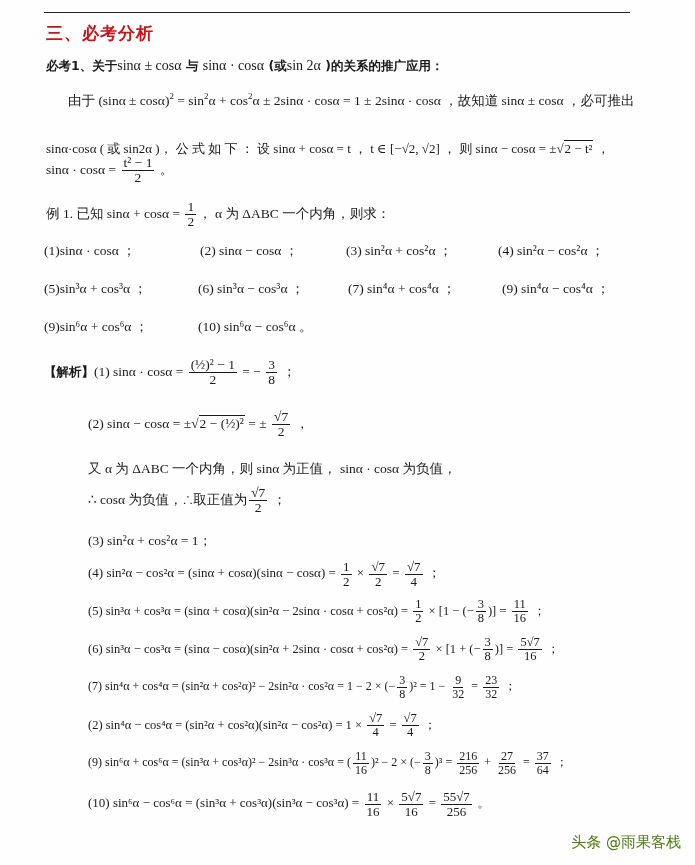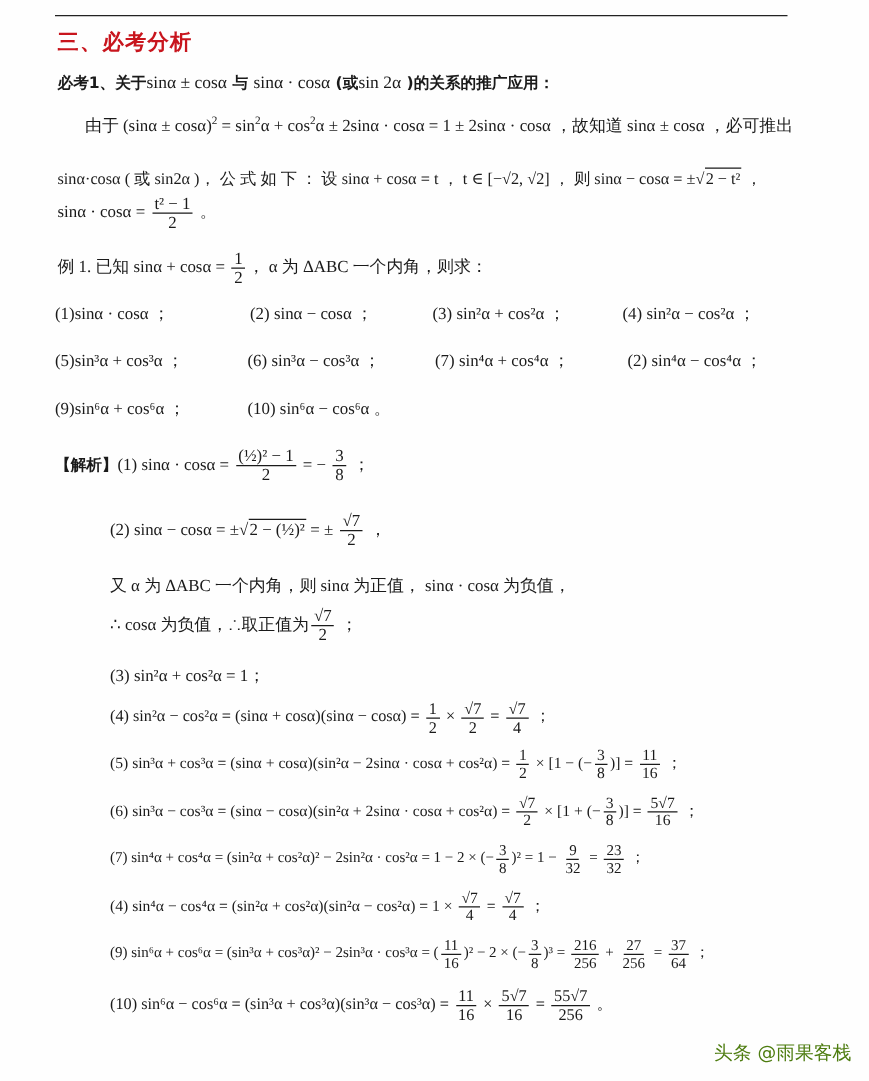--- a/index.html
+++ b/index.html
@@ -32,21 +32,21 @@
 
   <div class="abs title">三、必考分析</div>
 
   <div class="abs subhead">
     <b>必考1、关于</b><span class="m">sinα ± cosα</span><b> 与 </b><span class="m">sinα · cosα</span><b> (或</b><span class="m">sin 2α</span><b> )的关系的推广应用：</b>
   </div>
 
   <div class="abs line" style="left:68px; top:92px;">
     <span>由于 (sinα ± cosα)</span><sup>2</sup><span> = sin</span><sup>2</sup><span>α + cos</span><sup>2</sup><span>α ± 2sinα · cosα = 1 ± 2sinα · cosα ，故知道 sinα ± cosα ，必可推出</span>
   </div>
-  <div class="abs line" style="left:46px; top:134px; font-size:13px;">
+  <div class="abs line" style="left:46px; top:140px; font-size:13px;">
     <span>sinα·cosα ( 或 sin2α )， 公 式 如 下 ： 设 sinα + cosα = t ， t ∈ [−√2, √2] ， 则 sinα − cosα = ±</span><span class="sqrt">√<span class="rad">2 − t²</span></span><span> ，</span>
   </div>
   <div class="abs line" style="left:46px; top:156px;">
     <span>sinα · cosα = </span><span class="frac">
         <span class="num">t² − 1</span>
         <span class="den">2</span>
       </span><span> 。</span>
   </div>
 
   <div class="abs line" style="left:46px; top:200px;">
@@ -57,21 +57,21 @@
   </div>
 
   <div class="abs line" style="left:44px; top:242px;">(1)sinα · cosα ；</div>
   <div class="abs line" style="left:200px; top:242px;">(2) sinα − cosα ；</div>
   <div class="abs line" style="left:346px; top:242px;">(3) sin²α + cos²α ；</div>
   <div class="abs line" style="left:498px; top:242px;">(4) sin²α − cos²α ；</div>
 
   <div class="abs line" style="left:44px; top:280px;">(5)sin³α + cos³α ；</div>
   <div class="abs line" style="left:198px; top:280px;">(6) sin³α − cos³α ；</div>
   <div class="abs line" style="left:348px; top:280px;">(7) sin⁴α + cos⁴α ；</div>
-  <div class="abs line" style="left:502px; top:280px;">(2) sin⁴α − cos⁴α ；</div>
+  <div class="abs line" style="left:502px; top:280px;">(9) sin⁴α − cos⁴α ；</div>
 
   <div class="abs line" style="left:44px; top:318px;">(9)sin⁶α + cos⁶α ；</div>
   <div class="abs line" style="left:198px; top:318px;">(10) sin⁶α − cos⁶α 。</div>
 
   <div class="abs line" style="left:44px; top:358px;">
     <span class="bracket">【解析】</span><span>(1) sinα · cosα = </span><span class="frac">
         <span class="num">(½)² − 1</span>
         <span class="den">2</span>
       </span><span> = − </span><span class="frac">
         <span class="num">3</span>
@@ -143,21 +143,21 @@
       </span><span>)² = 1 − </span><span class="frac">
         <span class="num">9</span>
         <span class="den">32</span>
       </span><span> = </span><span class="frac">
         <span class="num">23</span>
         <span class="den">32</span>
       </span><span> ；</span>
   </div>
 
   <div class="abs line" style="left:88px; top:712px; font-size:12.5px;">
-    <span>(4) sin⁴α − cos⁴α = (sin²α + cos²α)(sin²α − cos²α) = 1 × </span><span class="frac">
+    <span>(2) sin⁴α − cos⁴α = (sin²α + cos²α)(sin²α − cos²α) = 1 × </span><span class="frac">
         <span class="num">√7</span>
         <span class="den">4</span>
       </span><span> = </span><span class="frac">
         <span class="num">√7</span>
         <span class="den">4</span>
       </span><span> ；</span>
   </div>
 
   <div class="abs line" style="left:88px; top:750px; font-size:12px;">
     <span>(9) sin⁶α + cos⁶α = (sin³α + cos³α)² − 2sin³α · cos³α = (</span><span class="frac">

